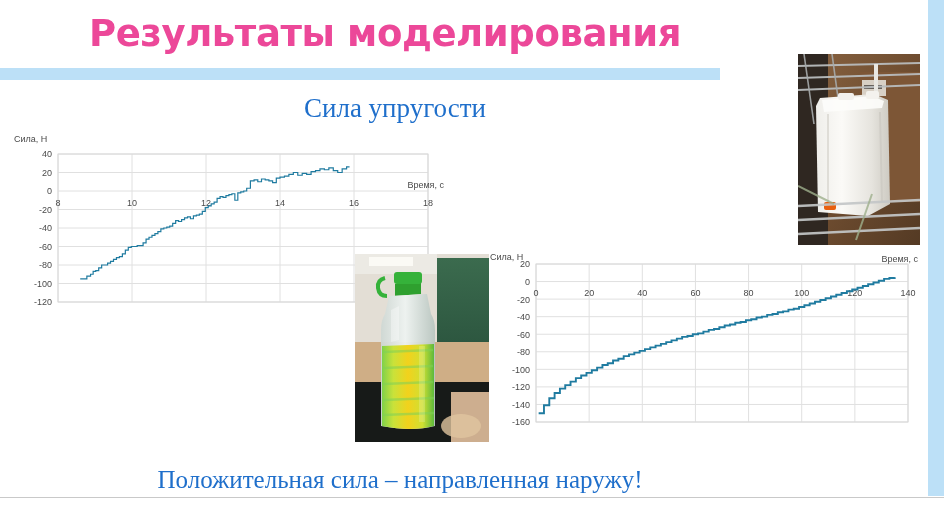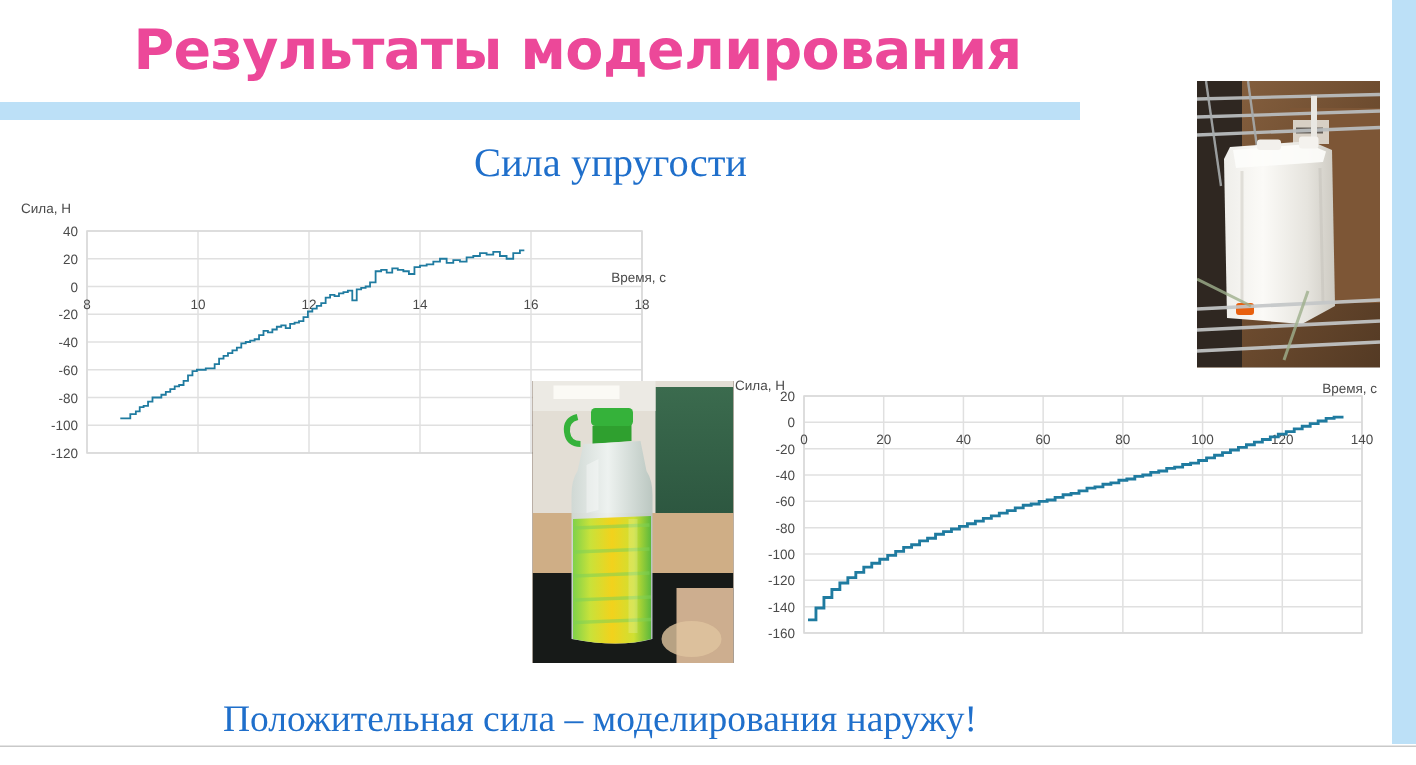--- a/index.html
+++ b/index.html
@@ -49,21 +49,20 @@
     white-space: nowrap;
   }
   .subtitle {
     position: absolute;
     left: 0; top: 93px;
     width: 790px;
     text-align: center;
     font-family: "Liberation Serif", serif;
     font-size: 27px;
     color: #1F6FCB;
-    padding-left: 12px;
   }
   .bottom-caption {
     position: absolute;
     left: 0; top: 466px;
     width: 800px;
     text-align: center;
     font-family: "Liberation Serif", serif;
     font-size: 25px;
     color: #1F6FCB;
     white-space: nowrap;
@@ -99,21 +98,21 @@
 <body>
 
 <div class="slide">
 
   <div class="accent-band-h"></div>
   <div class="accent-band-v"></div>
   <div class="bottom-rule"></div>
 
   <div class="slide-title">Результаты моделирования</div>
   <div class="subtitle">Сила упругости</div>
-  <div class="bottom-caption">Положительная сила – моделирования наружу!</div>
+  <div class="bottom-caption">Положительная сила – направленная наружу!</div>
 
   <div class="chart" id="chart1-wrap" style="left:8px; top:132px;">
     <svg id="chart1" width="440" height="190" viewBox="0 0 440 190">
         <rect x="50" y="22" width="370" height="148" fill="#ffffff"></rect>
         <line x1="50" y1="22" x2="420" y2="22" class="grid-line"></line>
         <line x1="50" y1="40.5" x2="420" y2="40.5" class="grid-line"></line>
         <line x1="50" y1="59" x2="420" y2="59" class="grid-line"></line>
         <line x1="50" y1="77.5" x2="420" y2="77.5" class="grid-line"></line>
         <line x1="50" y1="96" x2="420" y2="96" class="grid-line"></line>
         <line x1="50" y1="114.5" x2="420" y2="114.5" class="grid-line"></line>

